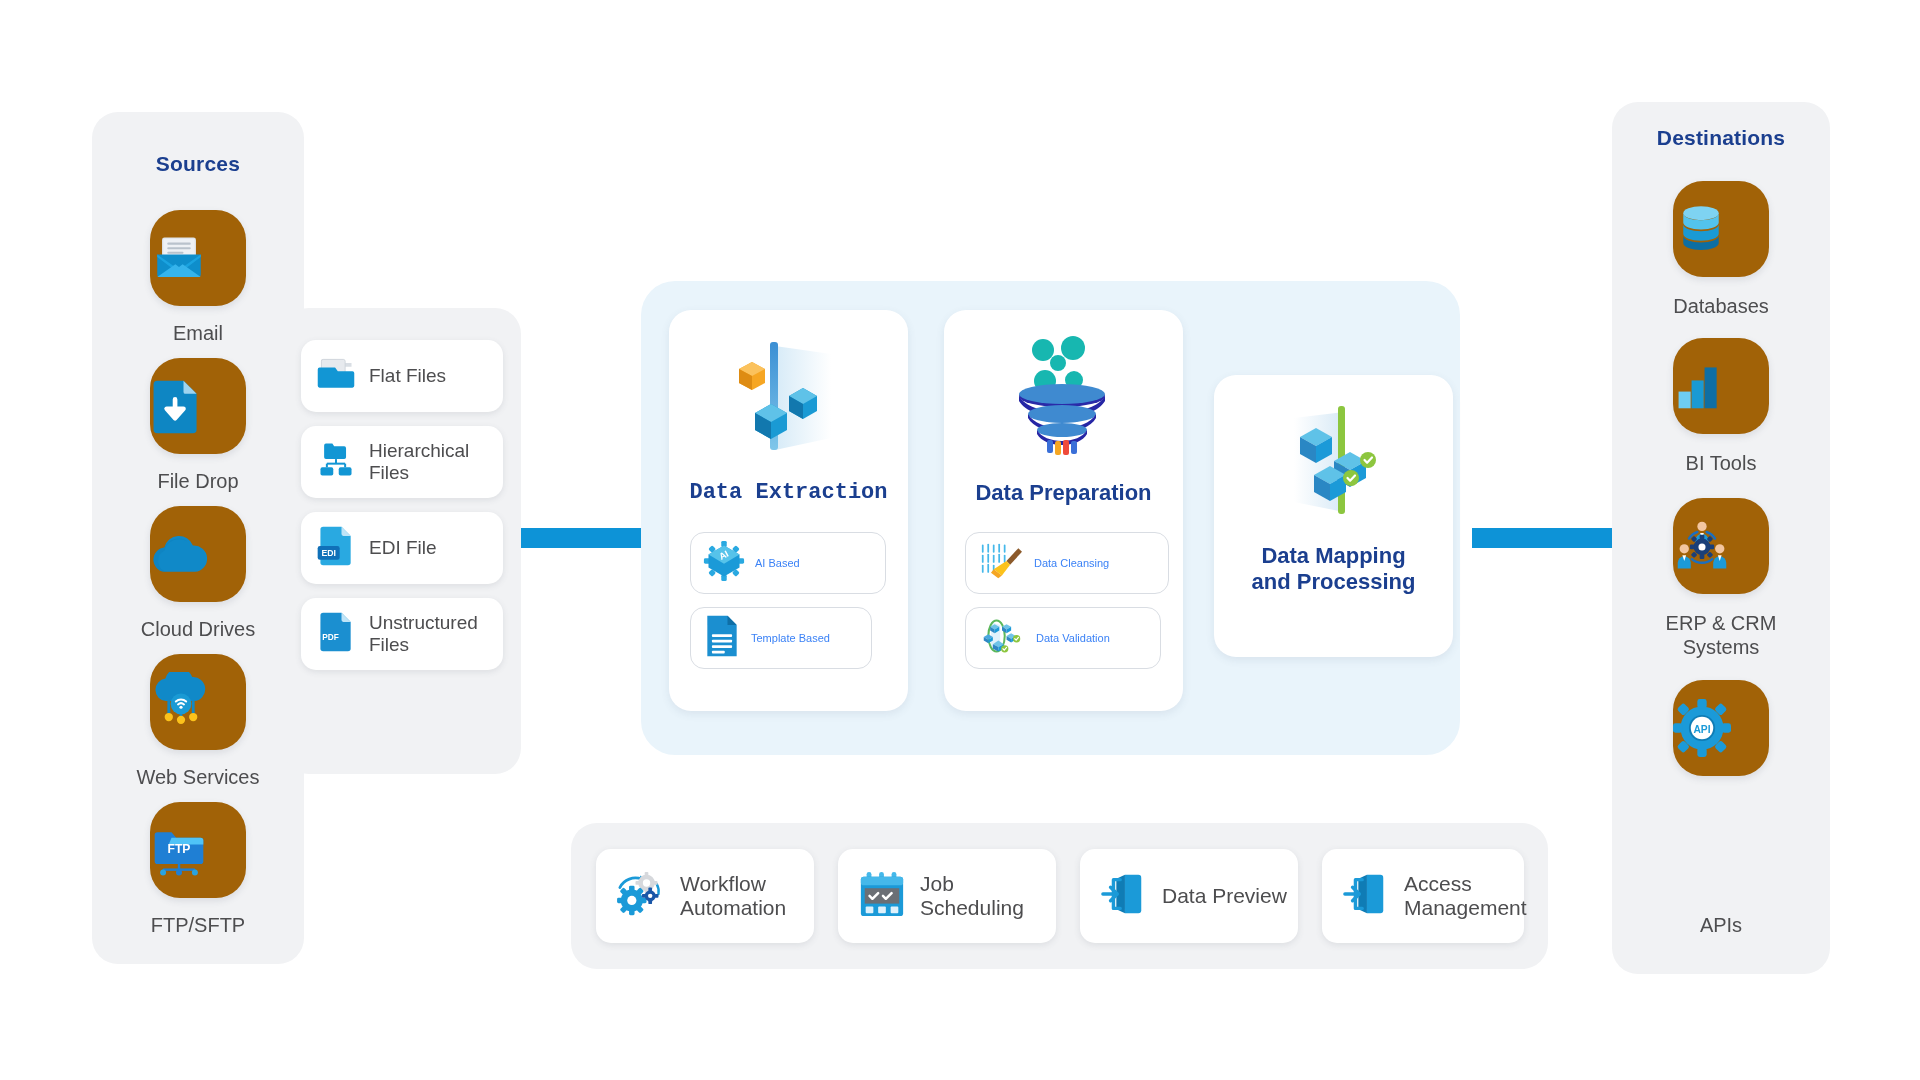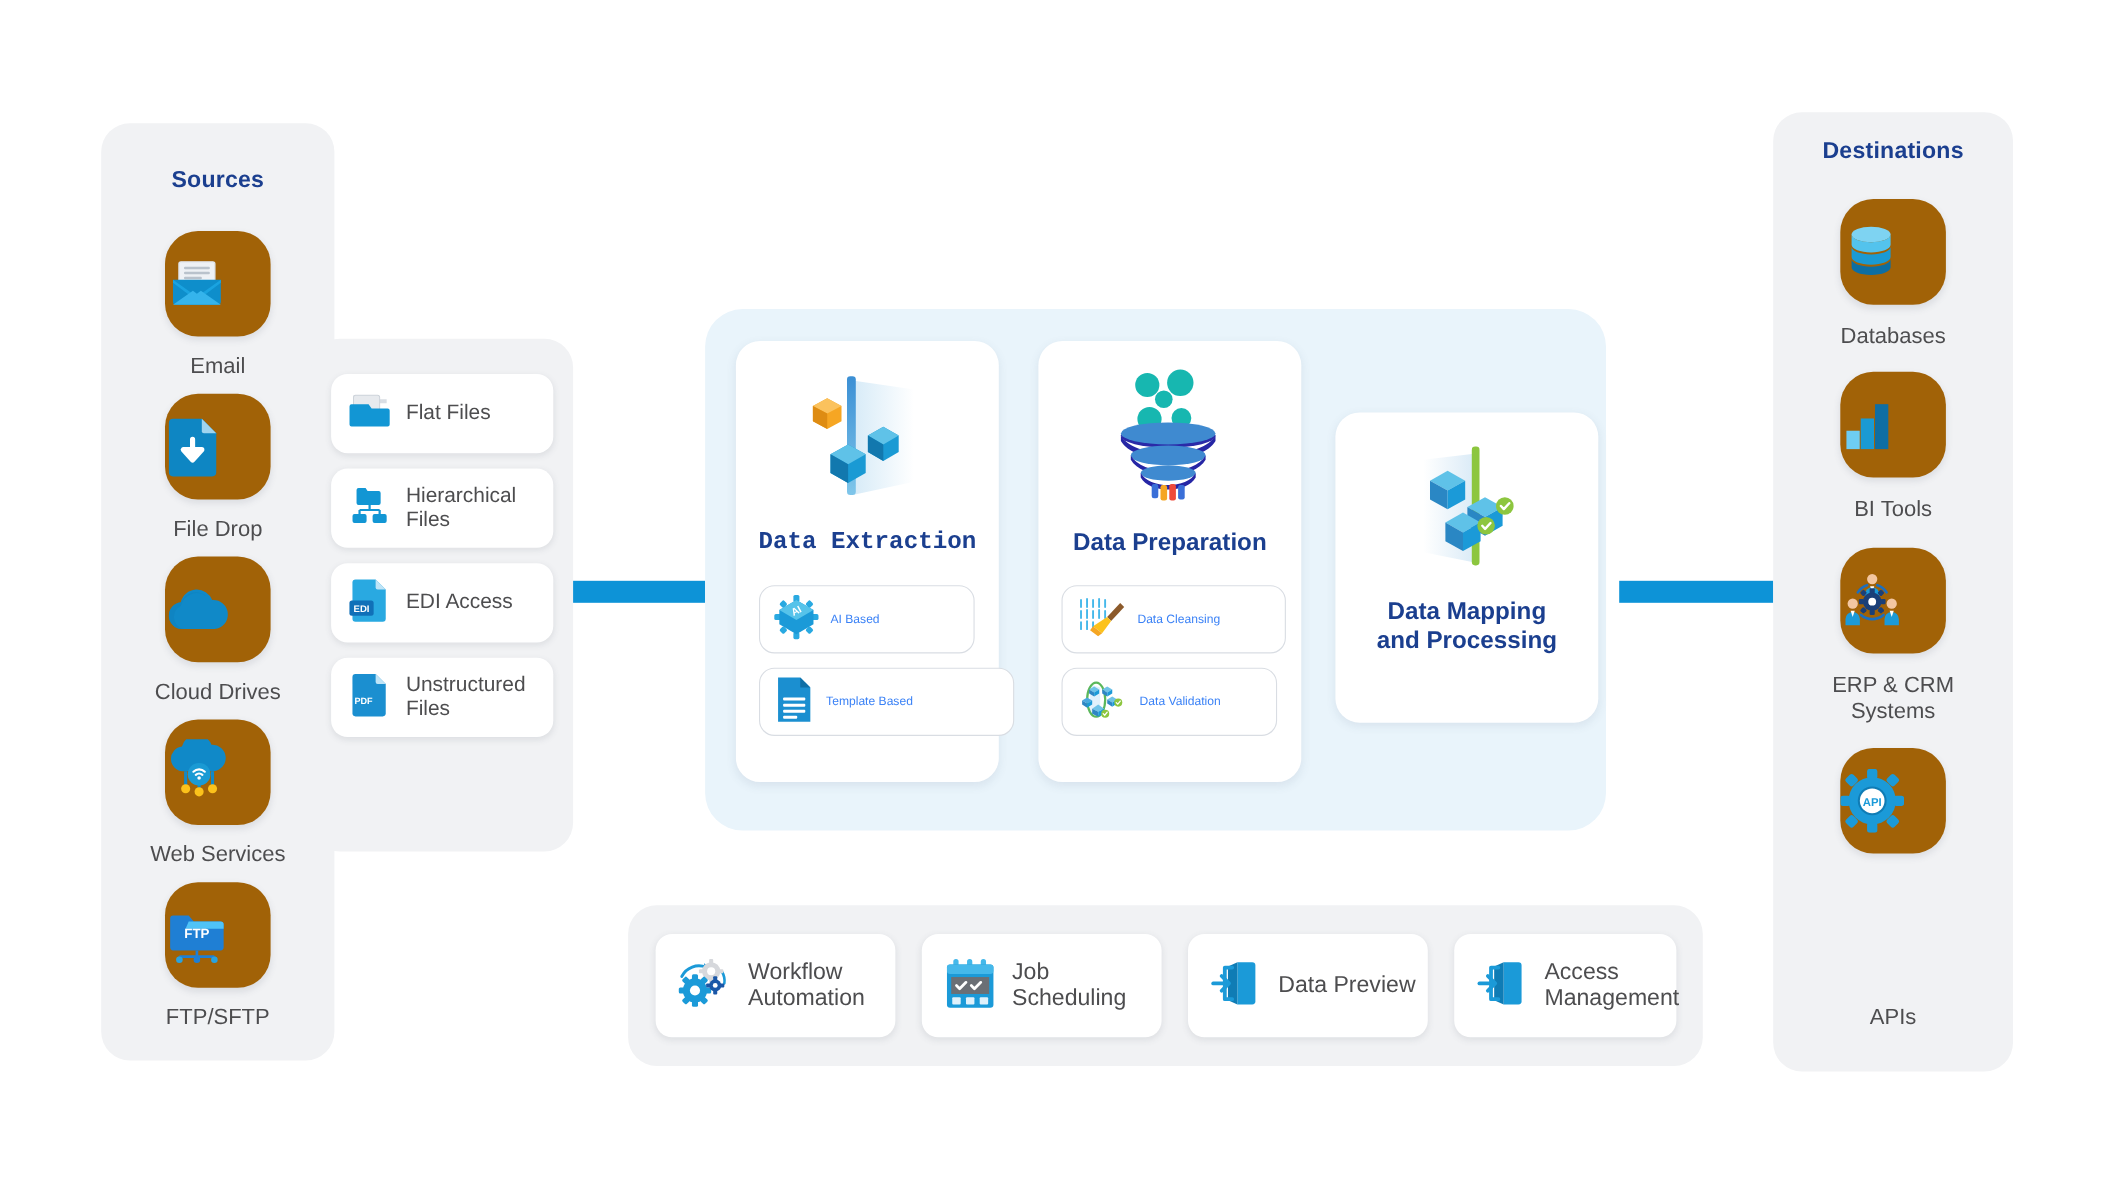--- a/index.html
+++ b/index.html
@@ -248,21 +248,21 @@
 
     <div class="file-card" style="top:204px;">
       <span>
         <svg width="42" height="44" viewBox="0 0 44 48">
           <path d="M8 3h20l10 10v29a3 3 0 0 1-3 3H8a3 3 0 0 1-3-3V6a3 3 0 0 1 3-3z" fill="#29a9e1"></path>
           <path d="M28 3l10 10H30a2 2 0 0 1-2-2z" fill="#bfe4f7"></path>
           <rect x="2" y="24" width="24" height="15" rx="2.5" fill="#1070b8"></rect>
           <text x="14" y="35" font-family="'Liberation Sans',sans-serif" font-size="9.5" font-weight="bold" fill="#ffffff" text-anchor="middle">EDI</text>
         </svg>
       </span>
-      <span class="fc-label">EDI Access</span>
+      <span class="fc-label">EDI File</span>
     </div>
 
     <div class="file-card" style="top:290px;">
       <span>
         <svg width="42" height="44" viewBox="0 0 44 48">
           <path d="M8 3h20l10 10v29a3 3 0 0 1-3 3H8a3 3 0 0 1-3-3V6a3 3 0 0 1 3-3z" fill="#1b8fd0"></path>
           <path d="M28 3l10 10H30a2 2 0 0 1-2-2z" fill="#bfe4f7"></path>
           <text x="16" y="33" font-family="'Liberation Sans',sans-serif" font-size="9" font-weight="bold" fill="#ffffff" text-anchor="middle">PDF</text>
         </svg>
       </span>
@@ -325,21 +325,21 @@
             <rect x="33" y="33" width="6" height="6" rx="1.6" transform="rotate(45 36 36)"></rect>
           </g>
           <path d="M23 6l17 10v14L23 40 6 30V16z" fill="#1b9ad8"></path>
           <path d="M23 6l17 10-17 10L6 16z" fill="#56c3ea"></path>
           <text x="23" y="20" font-family="'Liberation Sans',sans-serif" font-size="10" font-weight="bold" fill="#ffffff" text-anchor="middle" transform="rotate(-28 23 17)">AI</text>
         </svg>
       </span>
       <span class="sp-label">AI Based</span>
     </div>
 
-    <div class="sub-pill" style="left:21px; top:297px; width:232px; height:62px;">
+    <div class="sub-pill" style="left:21px; top:297px; width:182px; height:62px;">
       <span>
         <svg width="38" height="44" viewBox="0 0 40 48">
           <path d="M4 2h22l10 10v34H4z" fill="#1b8fd0"></path>
           <path d="M26 2l10 10H26z" fill="#0f6fa6"></path>
           <g fill="#ffffff">
             <rect x="9" y="22" width="22" height="3" rx="1"></rect>
             <rect x="9" y="28" width="22" height="3" rx="1"></rect>
             <rect x="9" y="34" width="22" height="3" rx="1"></rect>
             <rect x="9" y="40" width="14" height="3" rx="1"></rect>
           </g>

